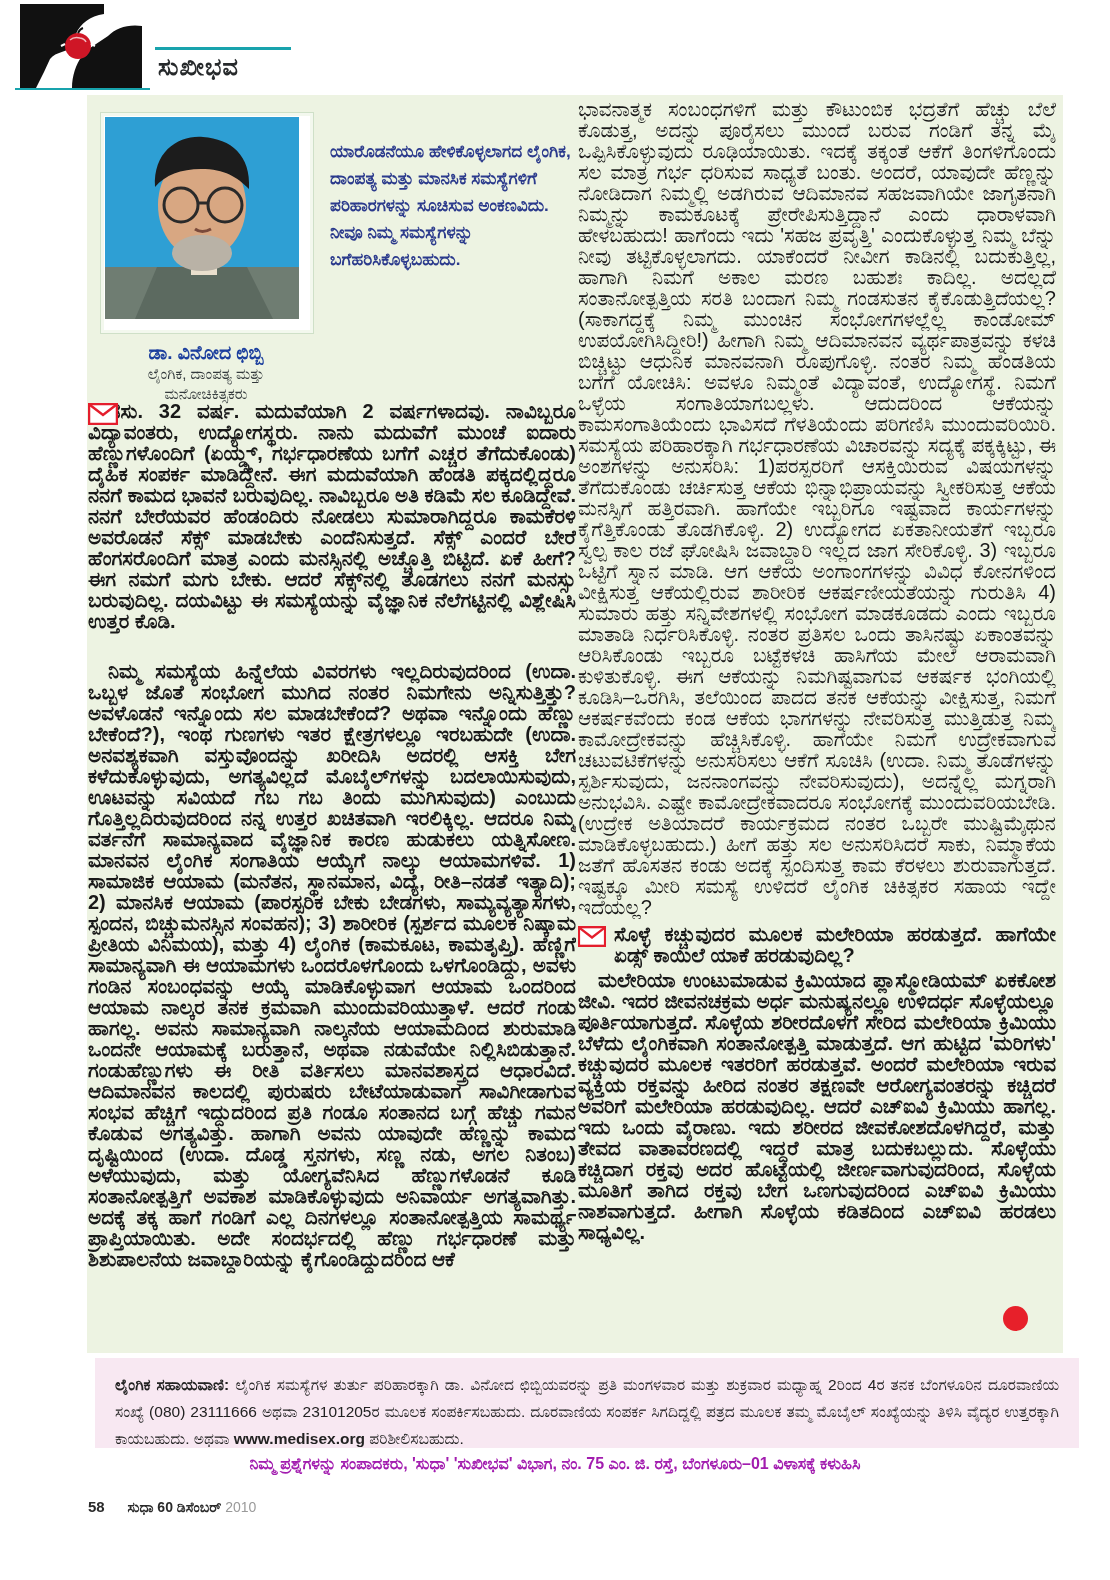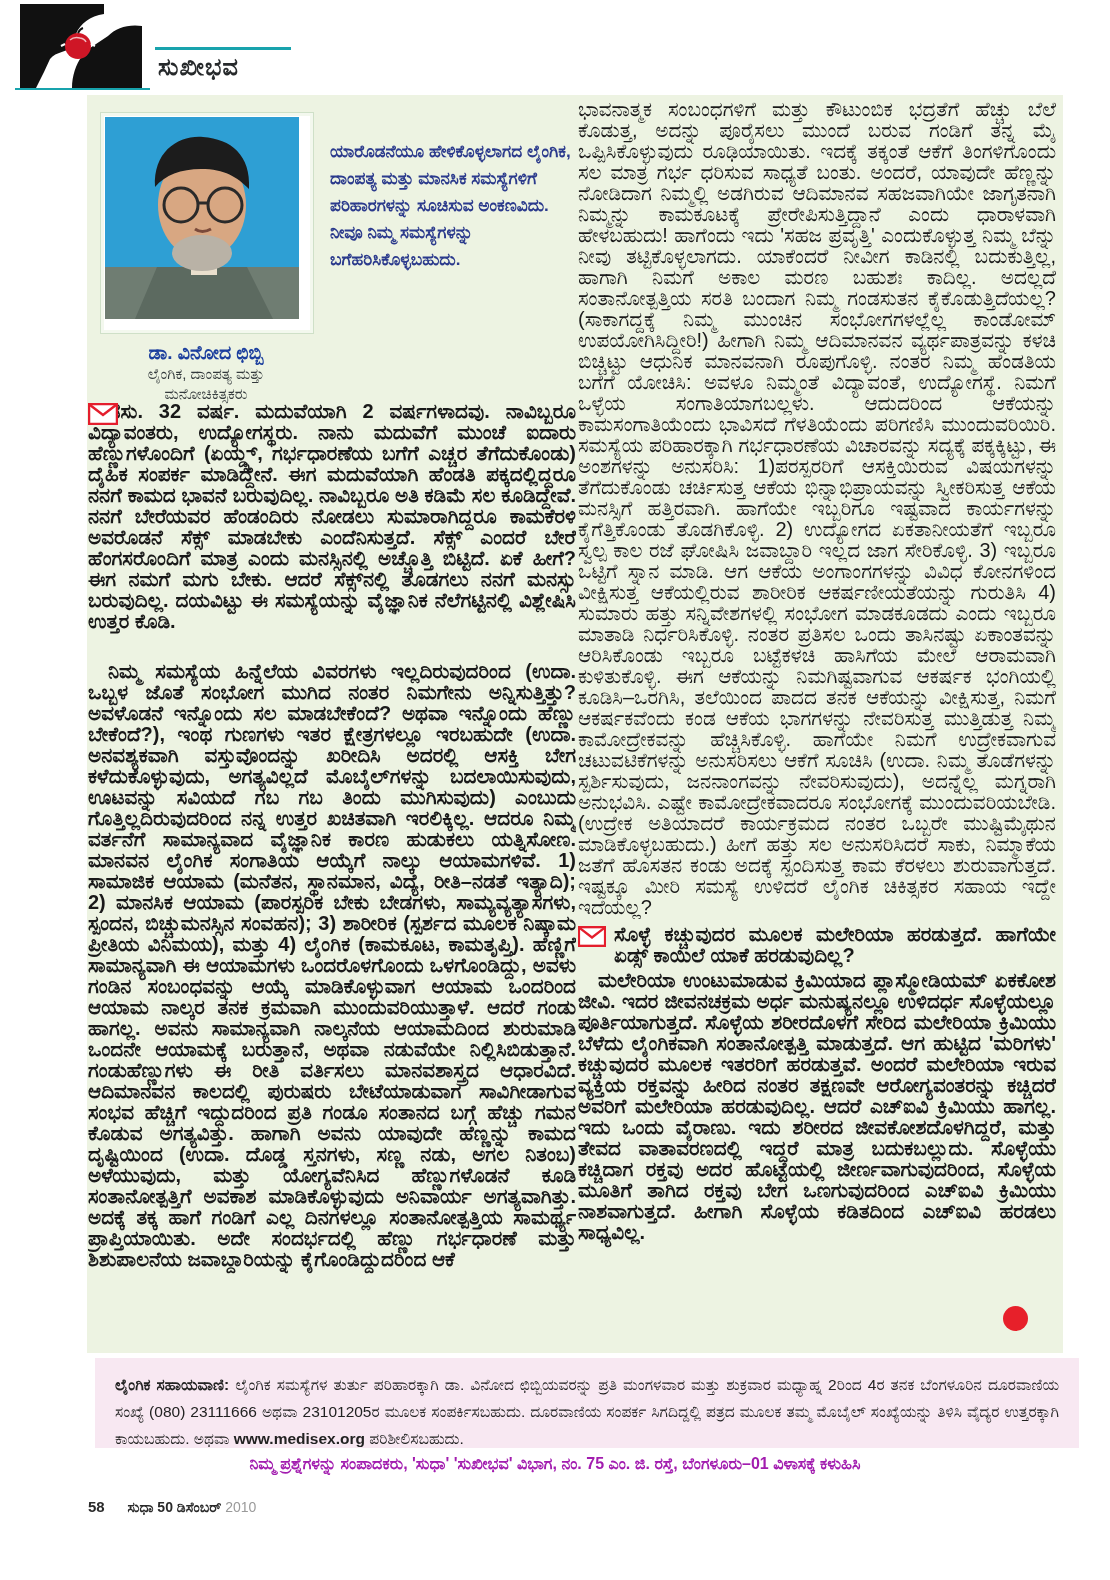--- a/index.html
+++ b/index.html
@@ -139,15 +139,15 @@
 
 <div class="abs helpline">
   <b>ಲೈಂಗಿಕ ಸಹಾಯವಾಣಿ:</b><span> ಲೈಂಗಿಕ ಸಮಸ್ಯೆಗಳ ತುರ್ತು ಪರಿಹಾರಕ್ಕಾಗಿ ಡಾ. ವಿನೋದ ಛಿಬ್ಬಿಯವರನ್ನು ಪ್ರತಿ ಮಂಗಳವಾರ ಮತ್ತು ಶುಕ್ರವಾರ ಮಧ್ಯಾಹ್ನ 2ರಿಂದ 4ರ ತನಕ ಬೆಂಗಳೂರಿನ ದೂರವಾಣಿಯ ಸಂಖ್ಯೆ (080) 23111666 ಅಥವಾ 23101205ರ ಮೂಲಕ ಸಂಪರ್ಕಿಸಬಹುದು. ದೂರವಾಣಿಯ ಸಂಪರ್ಕ ಸಿಗದಿದ್ದಲ್ಲಿ ಪತ್ರದ ಮೂಲಕ ತಮ್ಮ ಮೊಬೈಲ್ ಸಂಖ್ಯೆಯನ್ನು ತಿಳಿಸಿ ವೈದ್ಯರ ಉತ್ತರಕ್ಕಾಗಿ ಕಾಯಬಹುದು. ಅಥವಾ </span><span class="site">www.medisex.org</span><span> ಪರಿಶೀಲಿಸಬಹುದು.</span>
 </div>
 
 <div class="abs address-line">ನಿಮ್ಮ ಪ್ರಶ್ನೆಗಳನ್ನು ಸಂಪಾದಕರು, 'ಸುಧಾ' 'ಸುಖೀಭವ' ವಿಭಾಗ, ನಂ. 75 ಎಂ. ಜಿ. ರಸ್ತೆ, ಬೆಂಗಳೂರು–01 ವಿಳಾಸಕ್ಕೆ ಕಳುಹಿಸಿ</div>
 
 <div class="abs footer">
   <span class="pg">58</span>
   <span class="mag">ಸುಧಾ</span>
-  <span class="mag">50 ಡಿಸೆಂಬರ್</span>
+  <span class="mag">60 ಡಿಸೆಂಬರ್</span>
   <span class="yr">2010</span>
 </div>
 
 </body></html>

